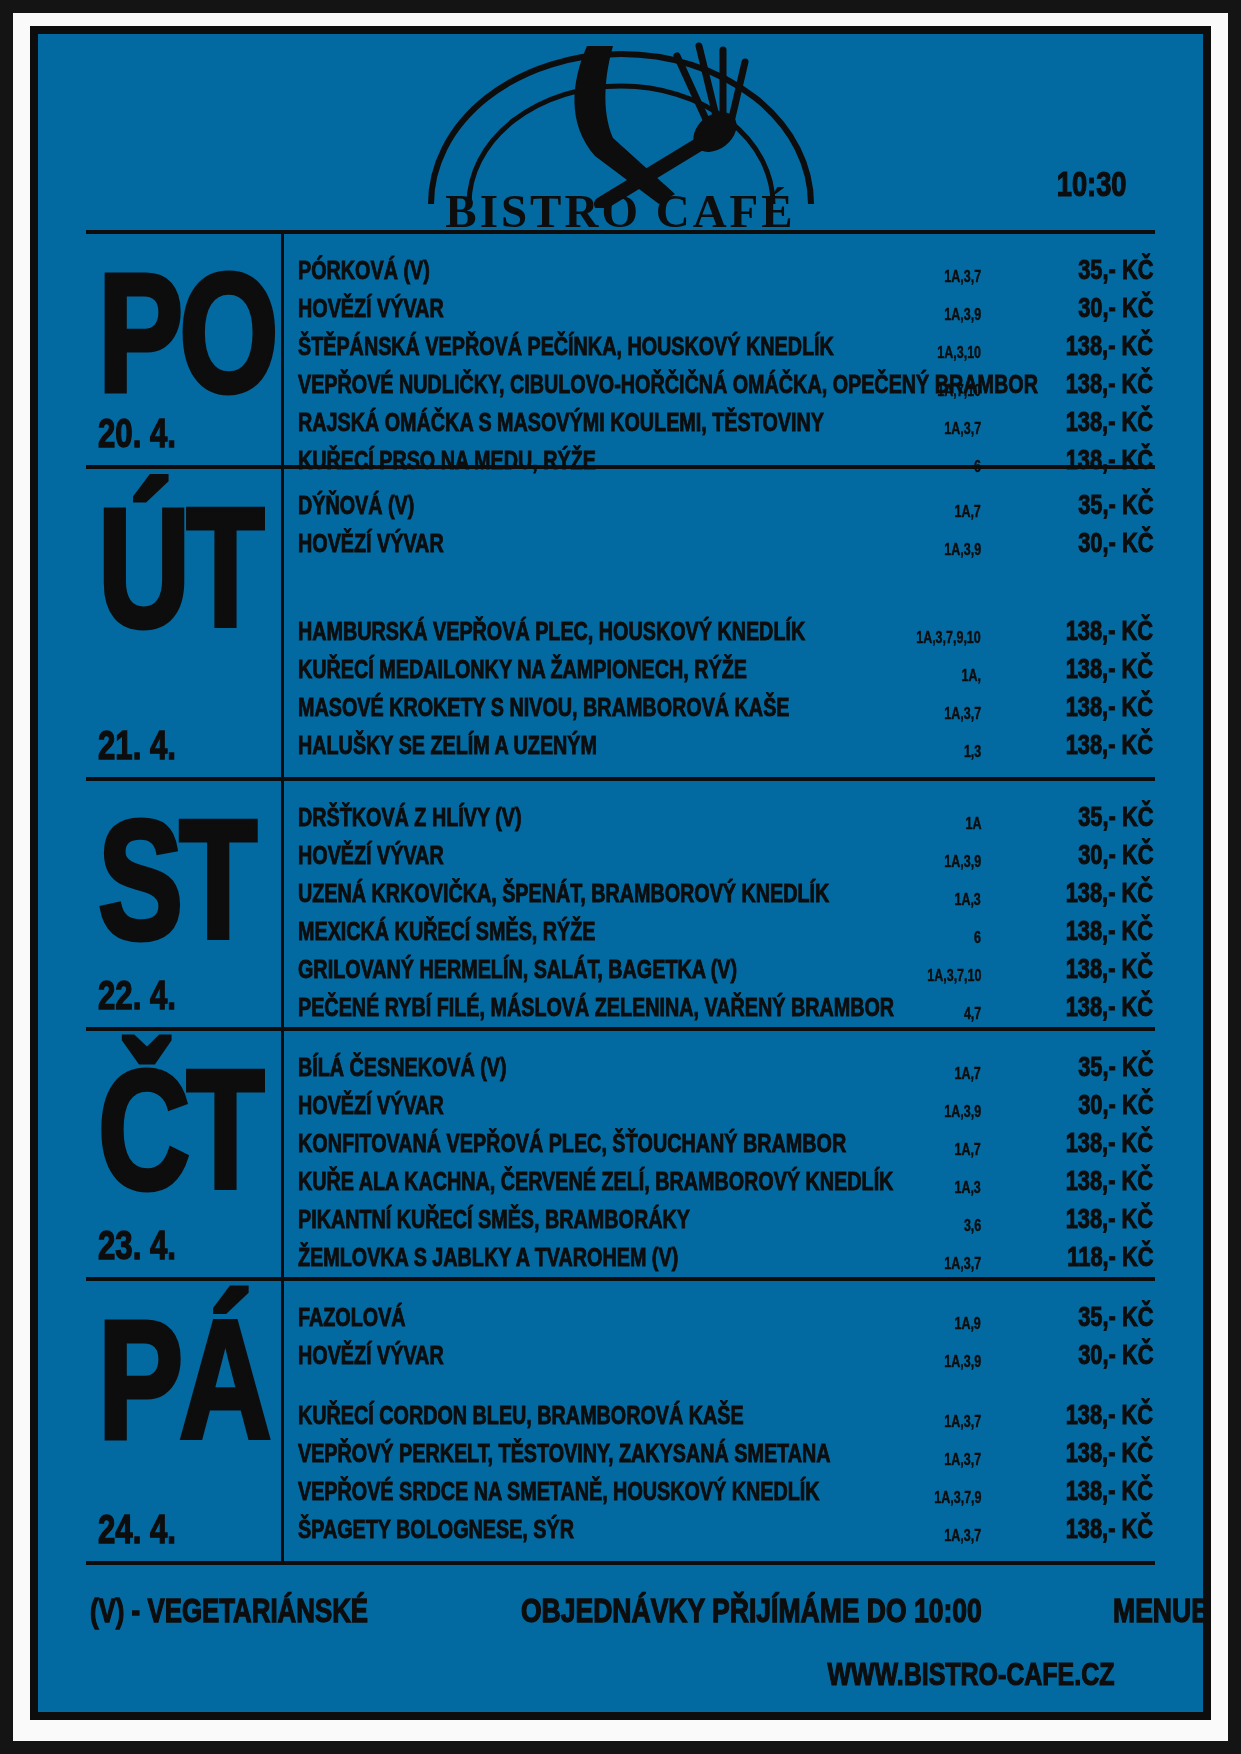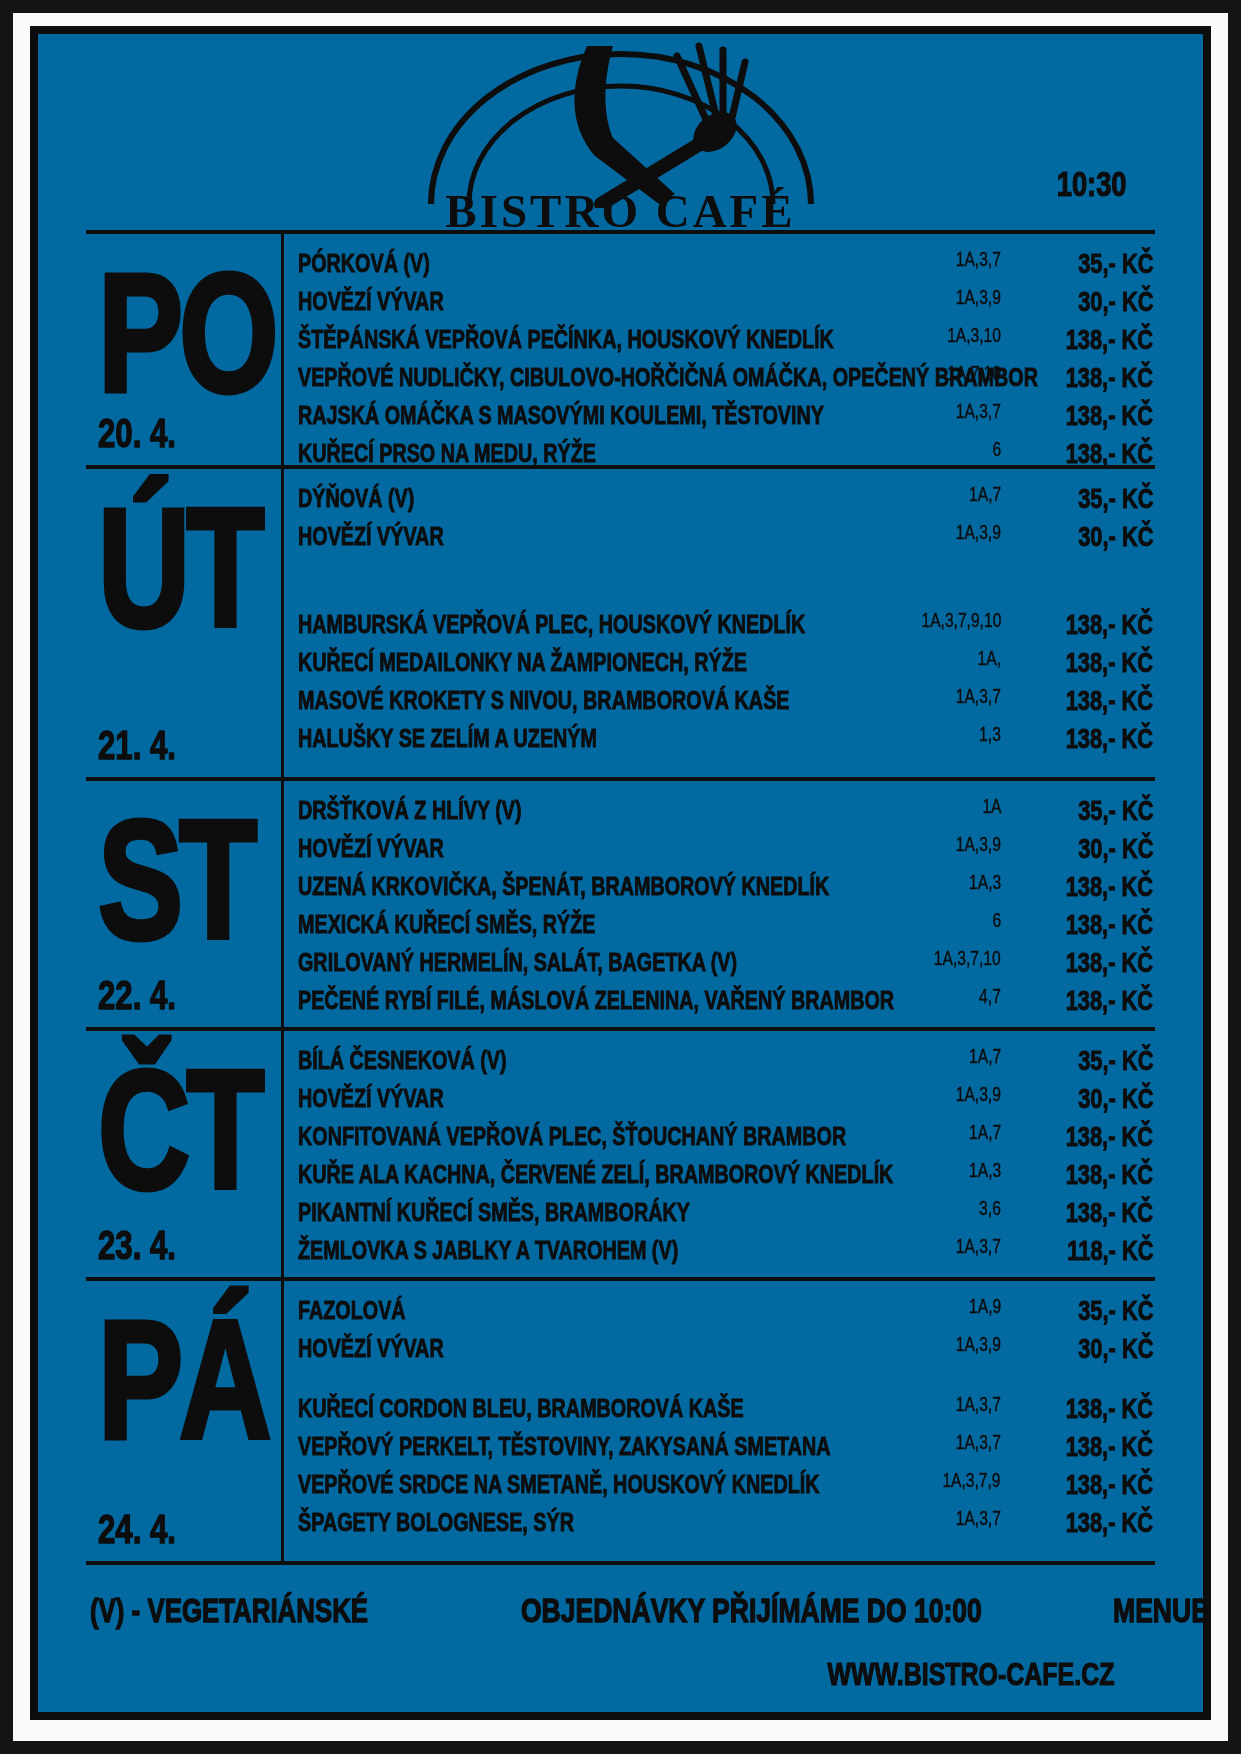--- a/index.html
+++ b/index.html
@@ -42,23 +42,23 @@
     width:198px;flex:none;border-right:3px solid #0d0d0d;
     display:flex;flex-direction:column;justify-content:space-between;
     padding:32px 0 8px 12px;box-sizing:border-box;
   }
   .day-abbr{font-size:168px;line-height:.8;font-weight:700;letter-spacing:-5px;-webkit-text-stroke:5px #0d0d0d;}
   .day-date{font-size:41px;font-weight:700;-webkit-text-stroke:1.4px #0d0d0d;margin-top:6px;}
   .day-dishes{
     flex:1;display:flex;flex-direction:column;justify-content:space-between;
     padding:14px 2px 16px 14px;box-sizing:border-box;min-width:0;
   }
-  .dish-row{display:flex;align-items:flex-start;height:38px;}
+  .dish-row{display:flex;align-items:flex-end;height:38px;gap:20px;}
   .dish-name{flex:1;min-width:0;font-size:26px;font-weight:700;-webkit-text-stroke:.9px #0d0d0d;}
-  .dish-all{width:142px;flex:none;text-align:right;font-size:20px;font-weight:400;-webkit-text-stroke:.4px #0d0d0d;}
+  .dish-all{width:142px;flex:none;text-align:right;font-size:16px;font-weight:700;-webkit-text-stroke:.4px #0d0d0d;}
   .dish-price{width:152px;flex:none;text-align:right;font-size:28px;font-weight:700;-webkit-text-stroke:1px #0d0d0d;}
 
   
   footer{flex:none;height:208px;padding:26px 0 0;box-sizing:border-box;}
   .f-row1{display:flex;justify-content:space-between;align-items:center;padding:0 4px;}
   .f-row1 > span{font-size:34px;font-weight:700;-webkit-text-stroke:1.3px #0d0d0d;}
   .f-row2{display:flex;justify-content:center;align-items:flex-end;gap:22px;margin-top:26px;flex-direction:column;}
   .f-row2 .txt{font-size:32px;font-weight:700;-webkit-text-stroke:1.2px #0d0d0d;}
   .sep{font-size:36px;font-weight:400;color:#0d0d0d;}
   .fb-wrap,.ph-wrap{display:flex;align-items:center;gap:12px;}

